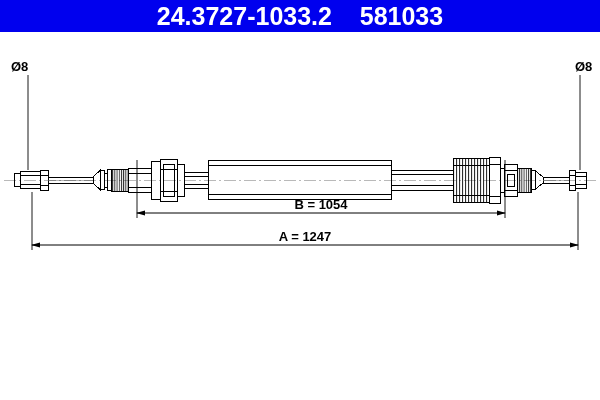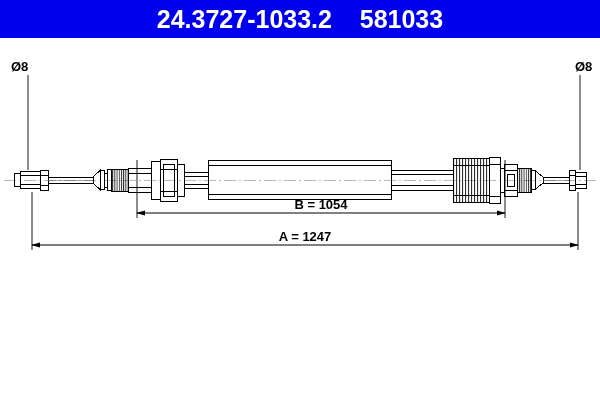--- a/index.html
+++ b/index.html
@@ -16,21 +16,21 @@
     height: 400px;
     background: #ffffff;
     overflow: hidden;
   }
   
   #header-banner {
     position: absolute;
     left: 0;
     top: 0;
     width: 600px;
-    height: 38px;
+    height: 32px;
     background: #0000ee;
     display: flex;
     align-items: center;
     justify-content: center;
   }
   #header-banner .title-text {
     color: #ffffff;
     font-family: "Liberation Sans", sans-serif;
     font-weight: bold;
     font-size: 25px;

